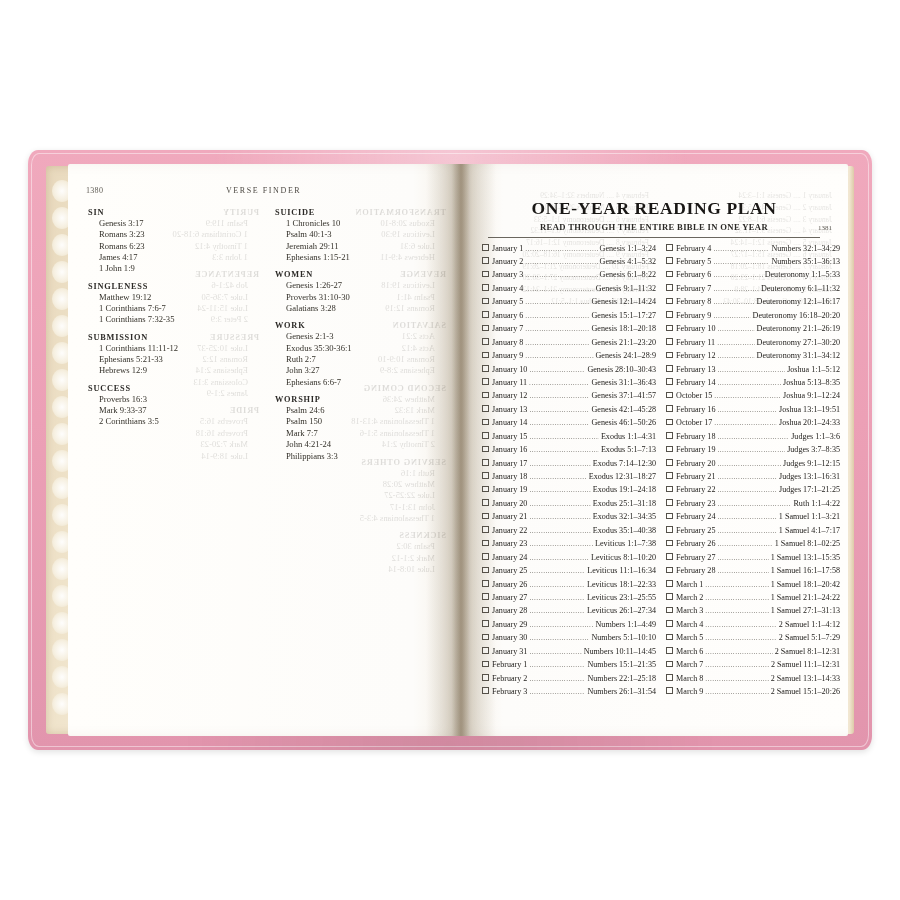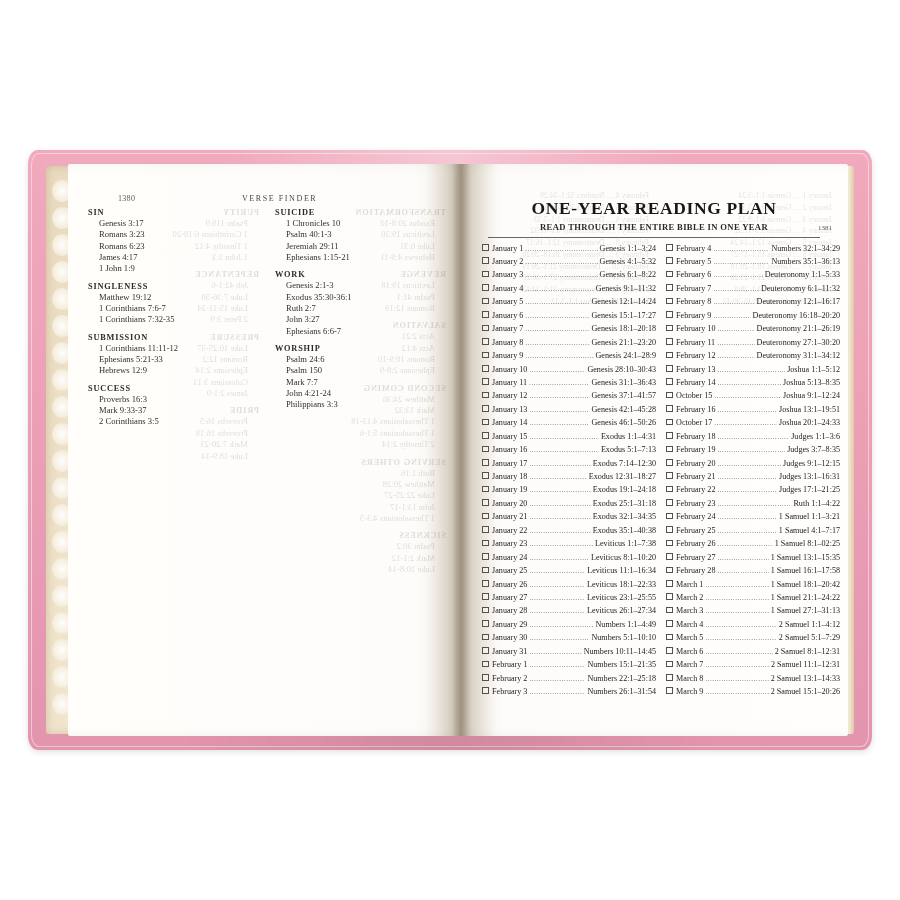--- a/index.html
+++ b/index.html
@@ -107,27 +107,26 @@
     top: 16px;
     width: 10px;
     height: 568px;
     background: linear-gradient(90deg, #e7d8ba 0%, #f3e9d5 50%, #ddcaa8 100%);
     border-radius: 0 3px 3px 0;
   }
 
   
   .lp-head {
     position: absolute;
-    top: 30px;
+    top: 22px;
     left: 18px;
     right: 18px;
     display: flex;
     align-items: baseline;
     font-family: "Liberation Serif", serif;
-    margin-left: 32px;
   }
   .folio {
     font-size: 8px;
     color: #5e5a53;
     letter-spacing: 0.3px;
   }
   .running-head {
     flex: 1;
     text-align: center;
     font-size: 8px;
@@ -441,20 +440,26 @@
           </div>
           <div class="lp-col">
             <div class="vf-group">
               <div class="vf-title">SUICIDE</div>
               <div class="vf-ref">1 Chronicles 10</div>
               <div class="vf-ref">Psalm 40:1-3</div>
               <div class="vf-ref">Jeremiah 29:11</div>
               <div class="vf-ref">Ephesians 1:15-21</div>
             </div>
             <div class="vf-group">
+              <div class="vf-title">WOMEN</div>
+              <div class="vf-ref">Genesis 1:26-27</div>
+              <div class="vf-ref">Proverbs 31:10-30</div>
+              <div class="vf-ref">Galatians 3:28</div>
+            </div>
+            <div class="vf-group">
               <div class="vf-title">WORK</div>
               <div class="vf-ref">Genesis 2:1-3</div>
               <div class="vf-ref">Exodus 35:30-36:1</div>
               <div class="vf-ref">Ruth 2:7</div>
               <div class="vf-ref">John 3:27</div>
               <div class="vf-ref">Ephesians 6:6-7</div>
             </div>
             <div class="vf-group">
               <div class="vf-title">WORSHIP</div>
               <div class="vf-ref">Psalm 24:6</div>

